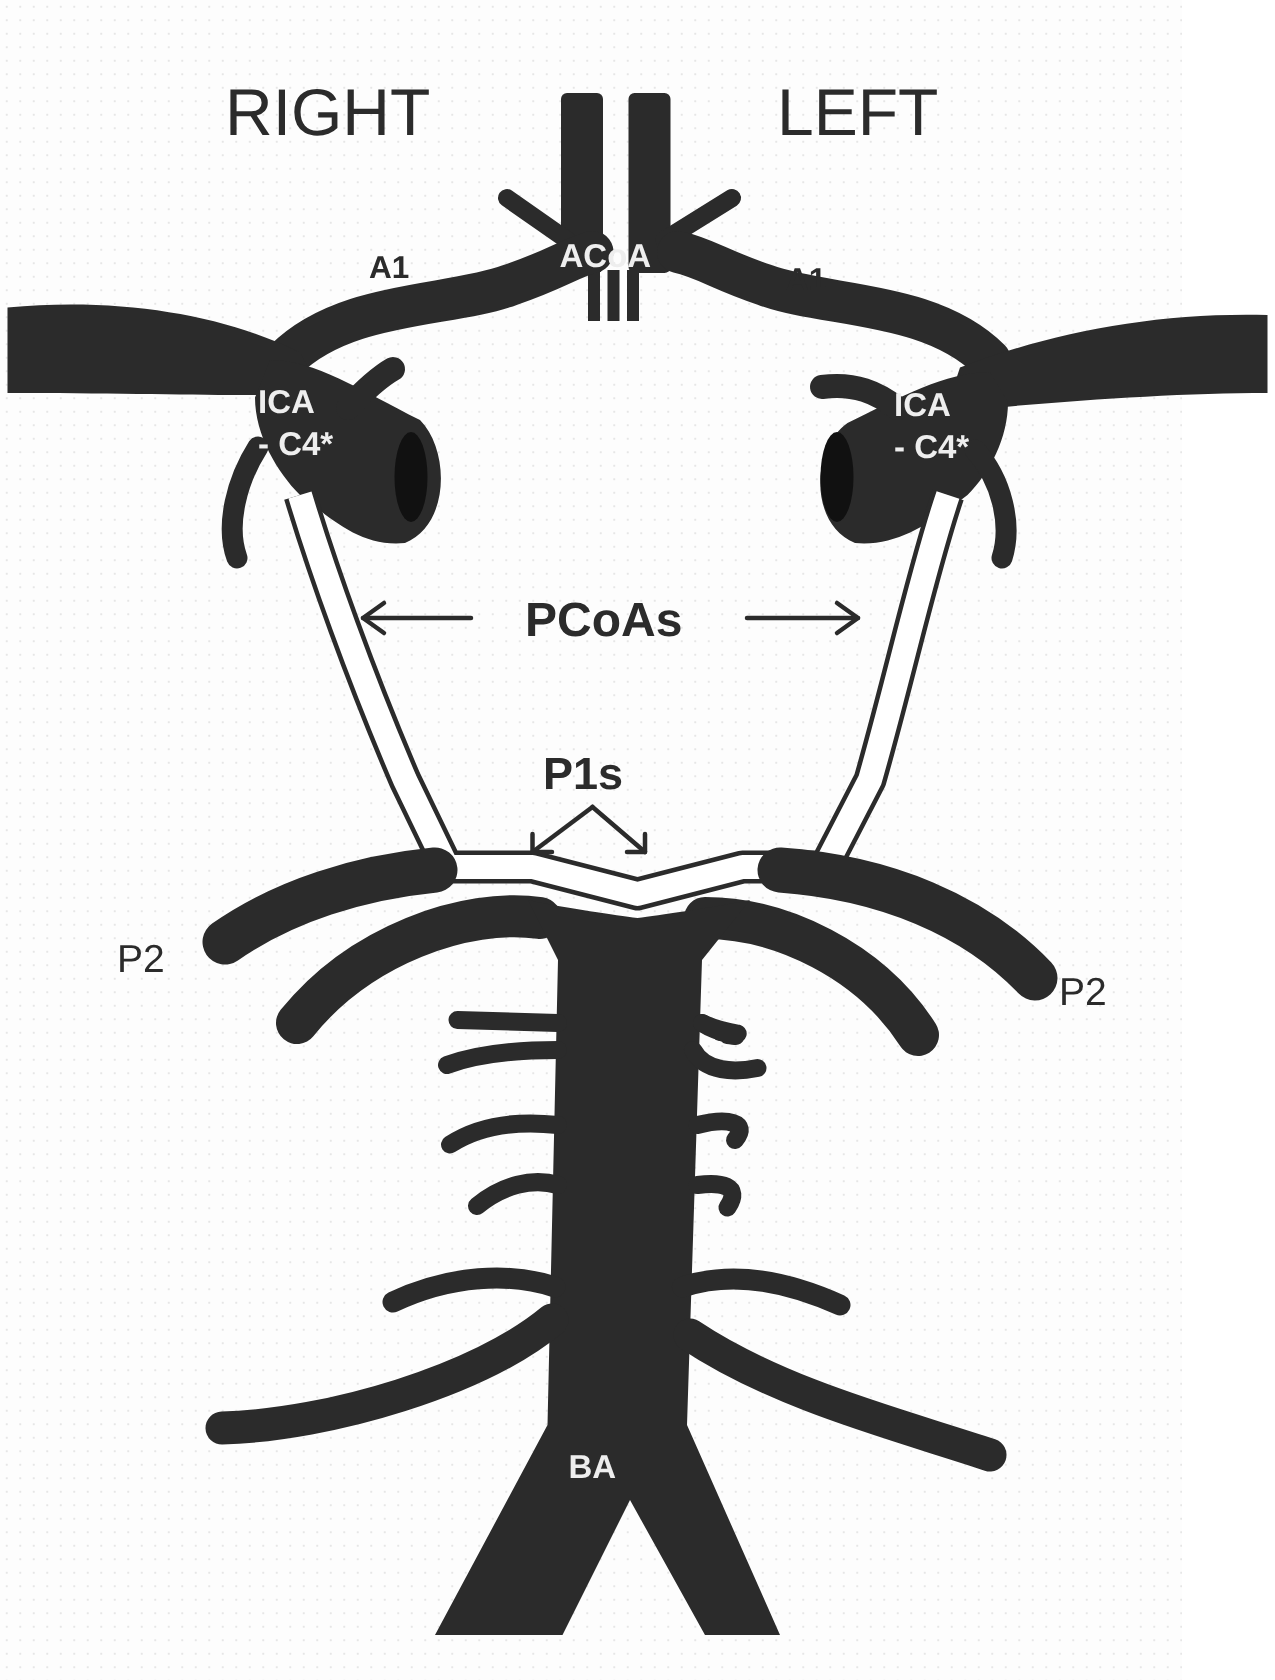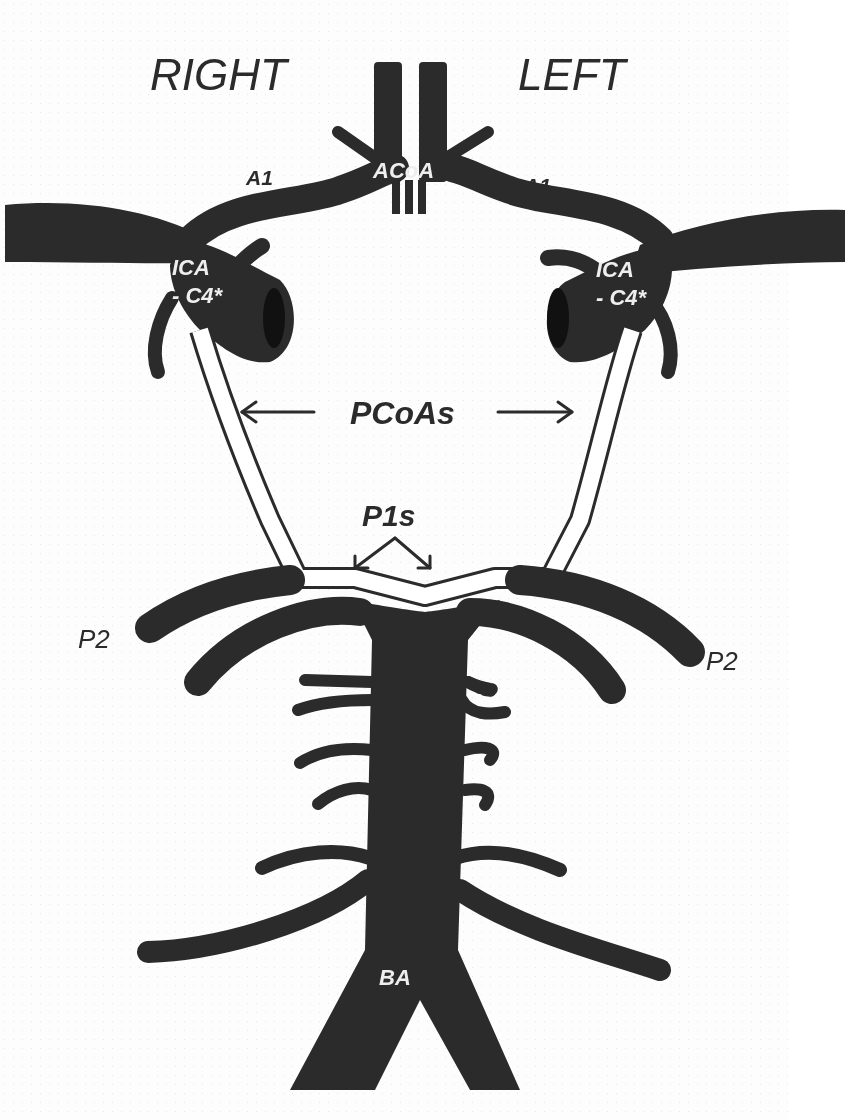--- a/index.html
+++ b/index.html
@@ -2,21 +2,20 @@
 <html><head>
   <meta charset="utf-8">
   <style>
     html, body { margin: 0; padding: 0; background: #ffffff; }
     body { width: 850px; height: 1120px; overflow: hidden; }
     .canvas {
       position: relative; width: 788px; height: 1120px;
       background-color: #fdfdfd;
       background-image: radial-gradient(#e6e6e6 0.8px, transparent 1px);
       background-size: 9px 9px;
-      font-style: italic;
     }
     svg { position: absolute; left: 0; top: 0; }
     .vessel { fill: none; stroke: #2b2b2b; stroke-linecap: round; stroke-linejoin: round; }
     .solid { fill: #2b2b2b; stroke: none; }
     .pcoa-out { fill: none; stroke: #2b2b2b; stroke-width: 22; stroke-linejoin: round; }
     .pcoa-in { fill: none; stroke: #ffffff; stroke-width: 16; stroke-linejoin: round; }
     .arrow { fill: none; stroke: #2b2b2b; stroke-width: 3; stroke-linecap: round; stroke-linejoin: round; }
     .lbl-side { font-family: "Liberation Sans", sans-serif; font-size: 44px; fill: #2b2b2b; }
     .lbl-dark { font-family: "Liberation Sans", sans-serif; font-weight: bold; fill: #2b2b2b; }
     .lbl-light { font-family: "Liberation Sans", sans-serif; font-weight: bold; fill: #eeeeee; }

